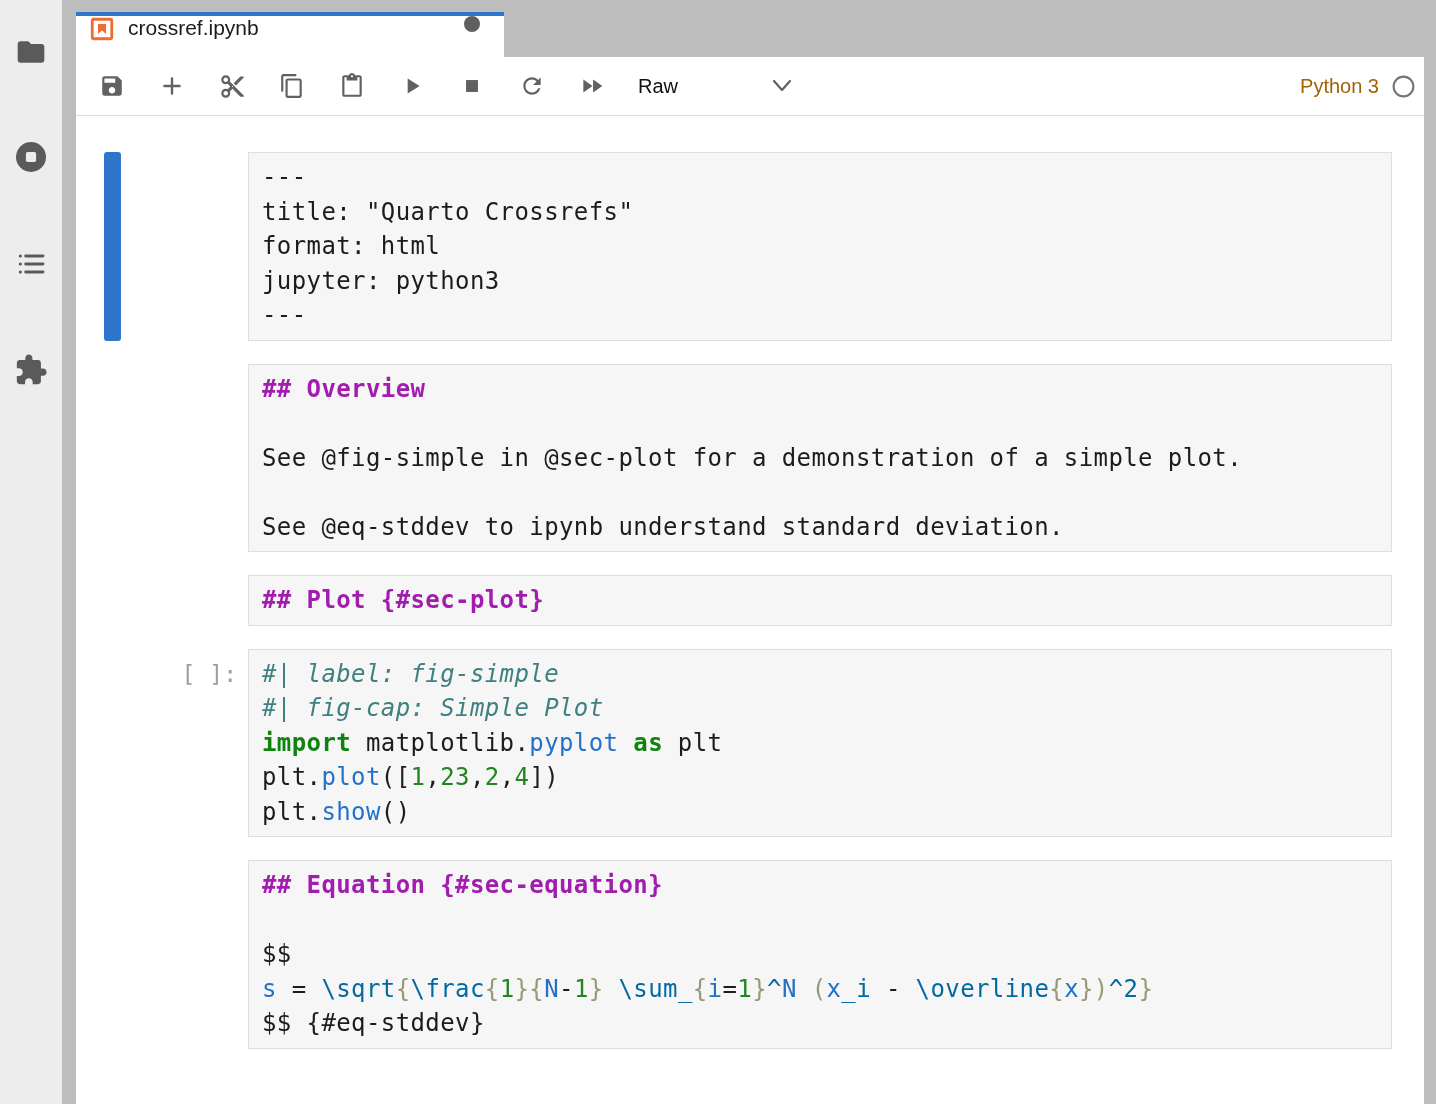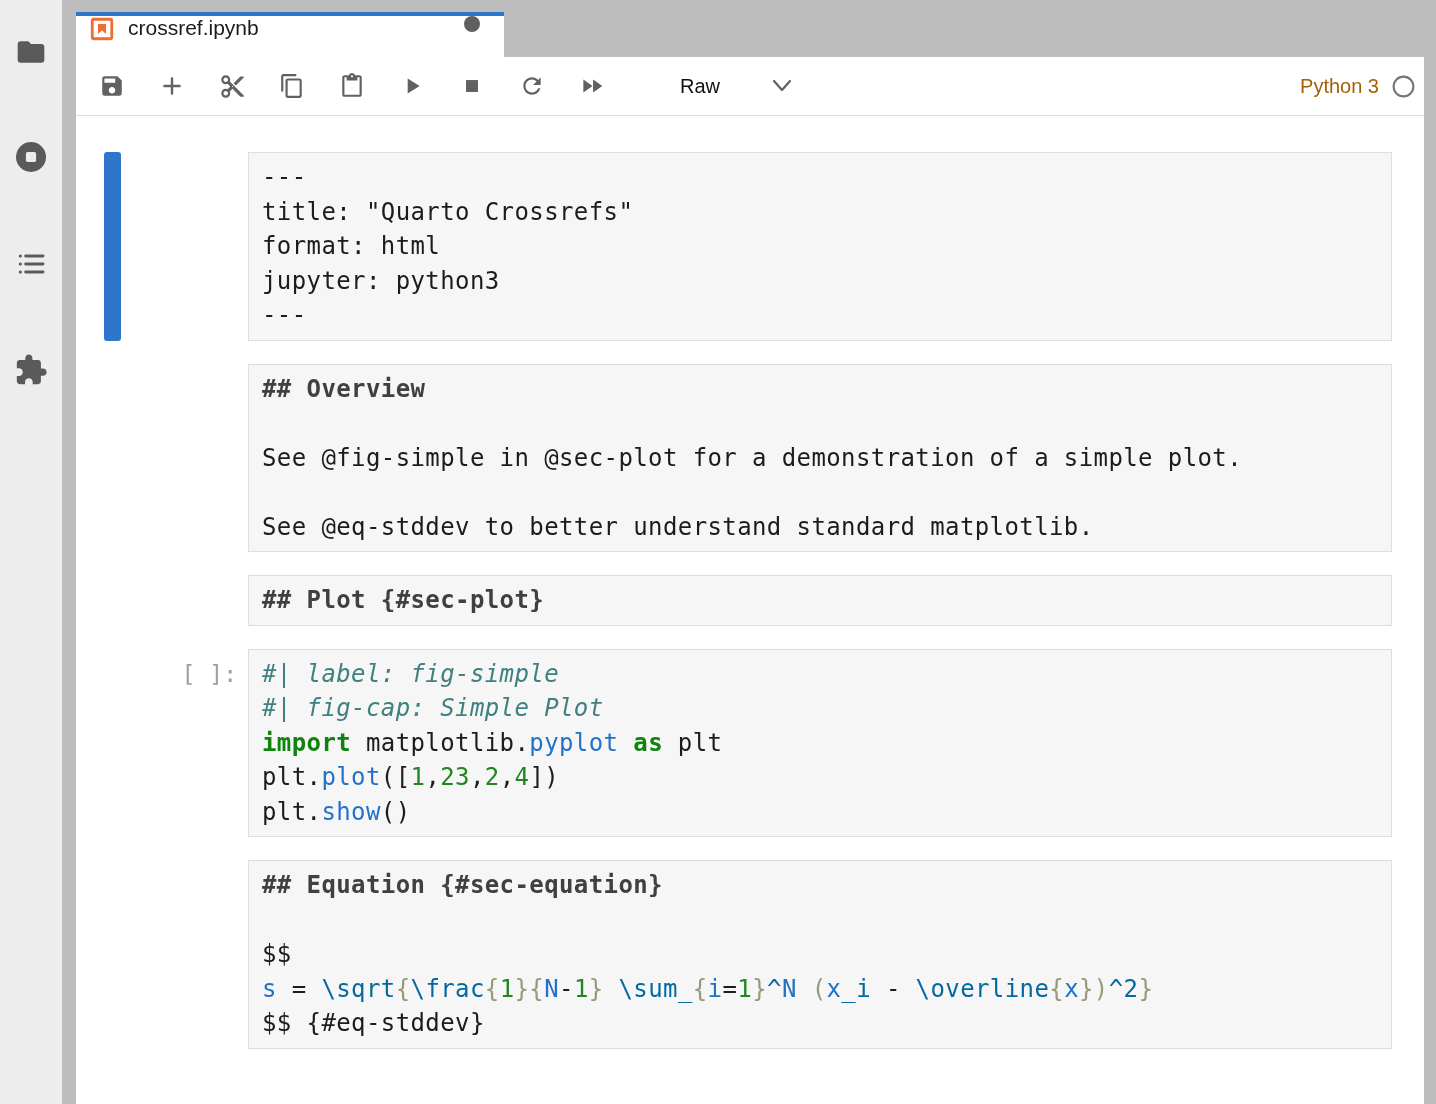--- a/index.html
+++ b/index.html
@@ -22,40 +22,40 @@
   .dirty-dot{width:16px;height:16px;border-radius:50%;background:#5f5f5f;margin-left:auto;}
   
   #panel{position:absolute;left:76px;top:57px;width:1348px;height:1047px;background:#ffffff;}
   #toolbar{
     height:59px;box-sizing:border-box;border-bottom:1px solid #dcdcdc;
     display:flex;align-items:center;gap:32px;padding:0 8px 0 22px;
   }
   .tbtn{width:28px;height:28px;flex:0 0 auto;display:flex;align-items:center;justify-content:center;cursor:pointer;}
   .tbtn svg{fill:#616161;}
   .mode{display:flex;align-items:center;justify-content:space-between;width:155px;flex:0 0 auto;cursor:pointer;}
-  .mode-label{font-size:20px;color:#111;margin-left:42px;}
+  .mode-label{font-size:20px;color:#111;}
   .kernel{margin-left:auto;display:flex;align-items:center;gap:12px;}
   .kernel-label{font-size:20px;color:#a16207;}
   
   #cells{padding:36px 0 0 28px;}
   .cell-row{display:flex;width:1288px;margin-bottom:23px;}
   .collapser{width:17px;flex:0 0 auto;border-radius:3px;background:transparent;cursor:pointer;}
   .collapser.active{background:#2e76cb;}
   .prompt{
     width:127px;flex:0 0 auto;box-sizing:border-box;padding:8px 11px 0 0;text-align:right;
     font-family:"DejaVu Sans Mono",monospace;font-size:23px;line-height:34.5px;color:#9e9e9e;white-space:pre;
   }
   .editor{
     flex:1;background:#f6f6f6;border:1px solid #dedede;box-sizing:border-box;padding:7px 13px;
     font-family:"DejaVu Sans Mono",monospace;font-size:24px;letter-spacing:.4px;color:#1c1c1c;
   }
   .line{min-height:34.5px;line-height:34.5px;white-space:pre;}
   
   .tk-d{color:#1c1c1c;}
-  .tk-h{color:#404040;font-weight:bold;}
+  .tk-h{color:#a21caf;font-weight:bold;}
   .tk-k{color:#0e830e;font-weight:bold;margin-top:39px;}
   .tk-t{color:#0369a1;text-align:right;}
   .tk-c{color:#408080;font-style:italic;}
   .tk-n{color:#218521;}
   .tk-p{color:#2472c8;}
   .tk-v{color:#2472c8;}
   .tk-b{color:#999977;}
 </style>
 </head>
 <body>
@@ -175,21 +175,21 @@
         </div>
       </div>
       <div class="cell-row">
         <div class="collapser"></div>
         <div class="prompt"></div>
         <div class="editor">
           <div class="line"><span class="tk-h">## Overview</span></div>
           <div class="line"></div>
           <div class="line"><span class="tk-d">See @fig-simple in @sec-plot for a demonstration of a simple plot.</span></div>
           <div class="line"></div>
-          <div class="line"><span class="tk-d">See @eq-stddev to better understand standard matplotlib.</span></div>
+          <div class="line"><span class="tk-d">See @eq-stddev to ipynb understand standard deviation.</span></div>
         </div>
       </div>
       <div class="cell-row">
         <div class="collapser"></div>
         <div class="prompt"></div>
         <div class="editor">
           <div class="line"><span class="tk-h">## Plot {#sec-plot}</span></div>
         </div>
       </div>
       <div class="cell-row">

